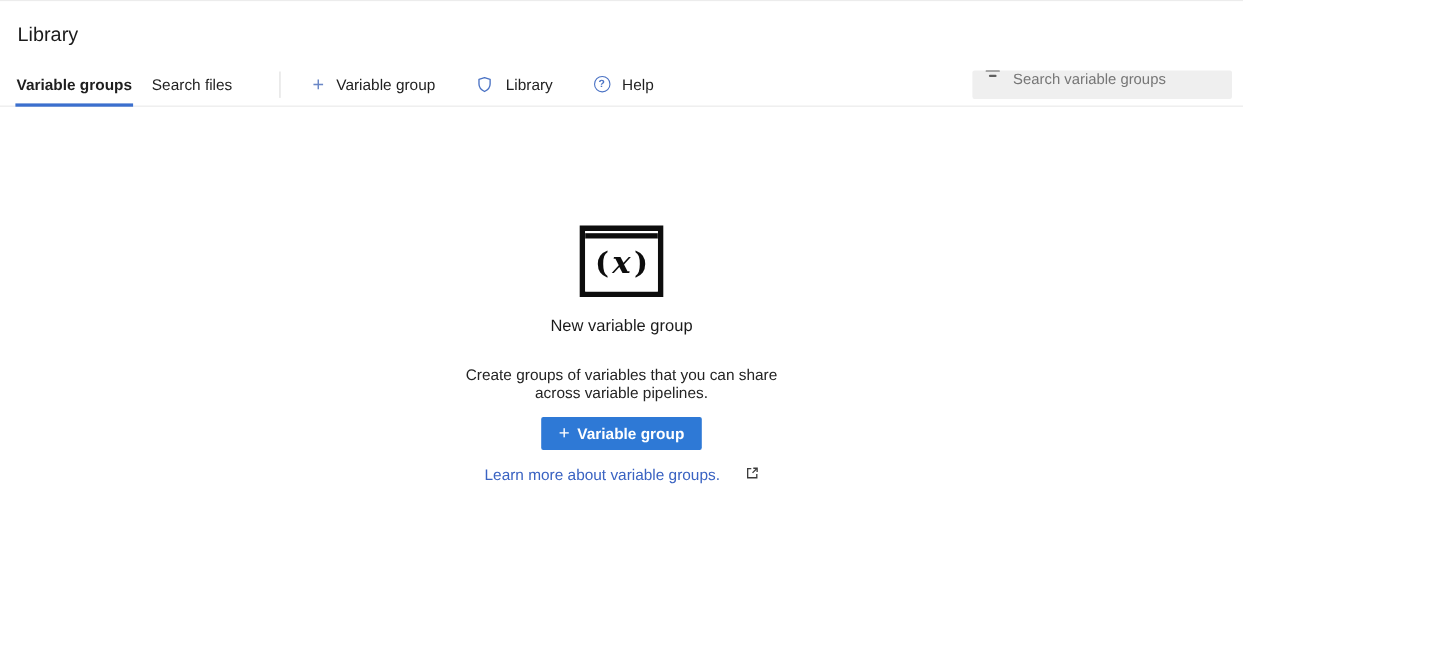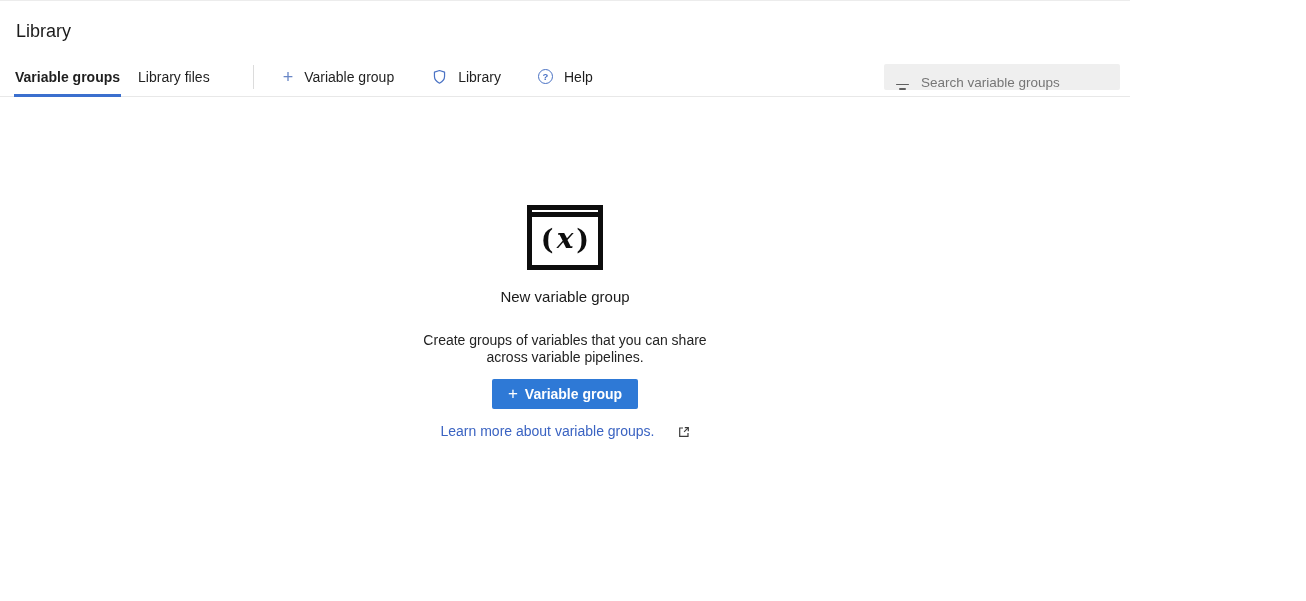--- a/index.html
+++ b/index.html
@@ -62,21 +62,21 @@
     display: inline-flex; align-items: center; justify-content: center;
     font-size: 9.5px; font-weight: 700; color: #4a72c4; line-height: 1;
   }
 
   
   .search {
     margin-left: auto;
     width: 236px; height: 26px;
     background: #efefef;
     border-radius: 2px;
-    display: flex; align-items: flex-end;
+    display: flex; align-items: flex-start;
     padding: 0 8px 0 11px;
     gap: 12px;
   }
   .filter-icon { display: inline-flex; flex-direction: column; align-items: center; gap: 3px; width: 14px; }
   .filter-icon i { display: block; height: 1.5px; background: #5f5f5f; border-radius: 1px; }
   .filter-icon .l1 { width: 13px; }
   .filter-icon .l2 { width: 7px; }
   .search input {
     flex: 1; border: none; background: transparent; outline: none;
     font-family: "Liberation Sans", sans-serif;
@@ -114,40 +114,40 @@
     padding: 0 16px;
     background: #2e79d6;
     border: none; border-radius: 2px;
     color: #fff;
     font-family: "Liberation Sans", sans-serif;
     font-size: 14px; font-weight: 700;
     cursor: pointer;
   }
   .plus-btn { font-size: 17px; font-weight: 400; line-height: 1; position: relative; top: -1px; }
 
-  .learn-row { margin-top: 14px; display: flex; align-items: center; gap: 23px; }
+  .learn-row { margin-top: 14px; display: flex; gap: 23px; }
   .learn-row a { color: #3a63c2; text-decoration: none; font-size: 14px; cursor: pointer; }
   .ext-icon { display: inline-flex; position: relative; top: 1px; }
 </style>
 </head>
 <body>
 
 <div class="page">
 
   <div class="header">
     <h1 class="page-title">Library</h1>
   </div>
 
   <div class="tabbar">
     <div class="tabs">
       <div class="tab active">
         <span>Variable groups</span>
       </div>
       <div class="tab">
-        <span>Library files</span>
+        <span>Search files</span>
       </div>
     </div>
 
     <div class="vsep"></div>
 
     <div class="commands">
       <button class="cmd">
         <span class="plus-cmd">+</span>
         <span>Variable group</span>
       </button>

